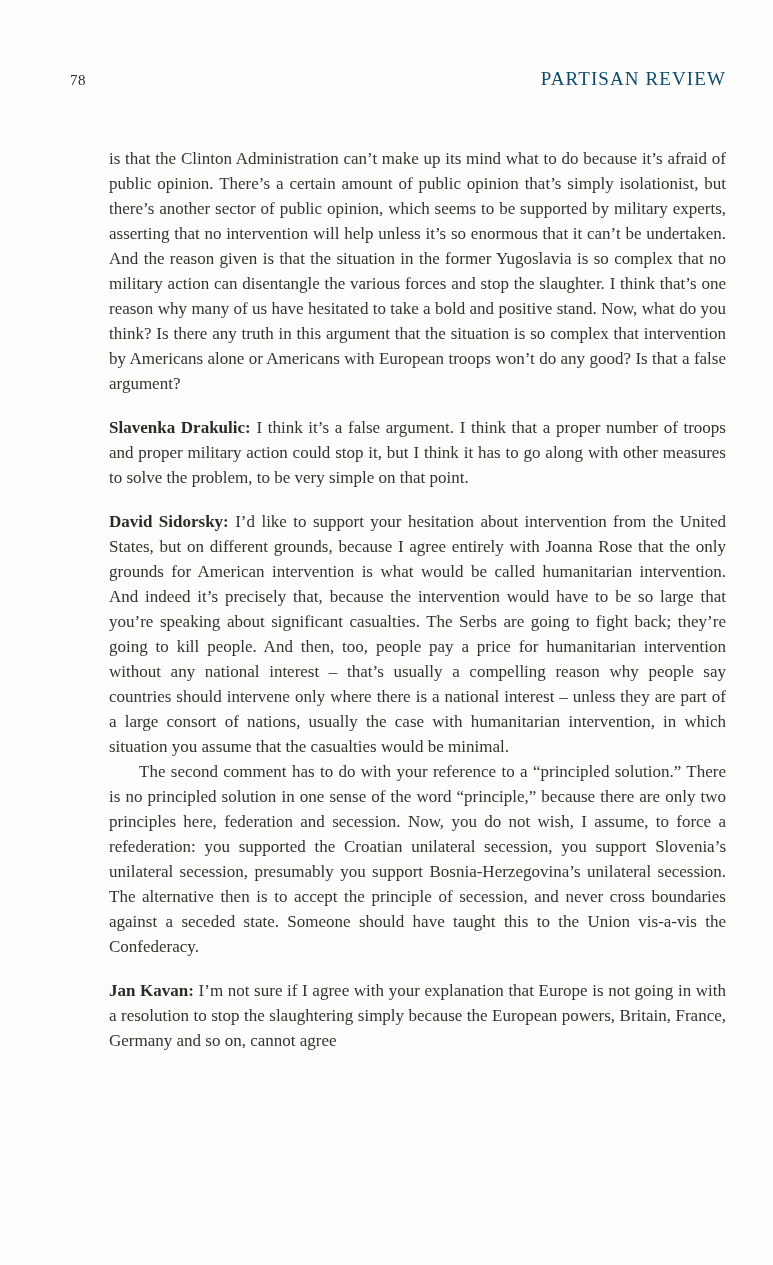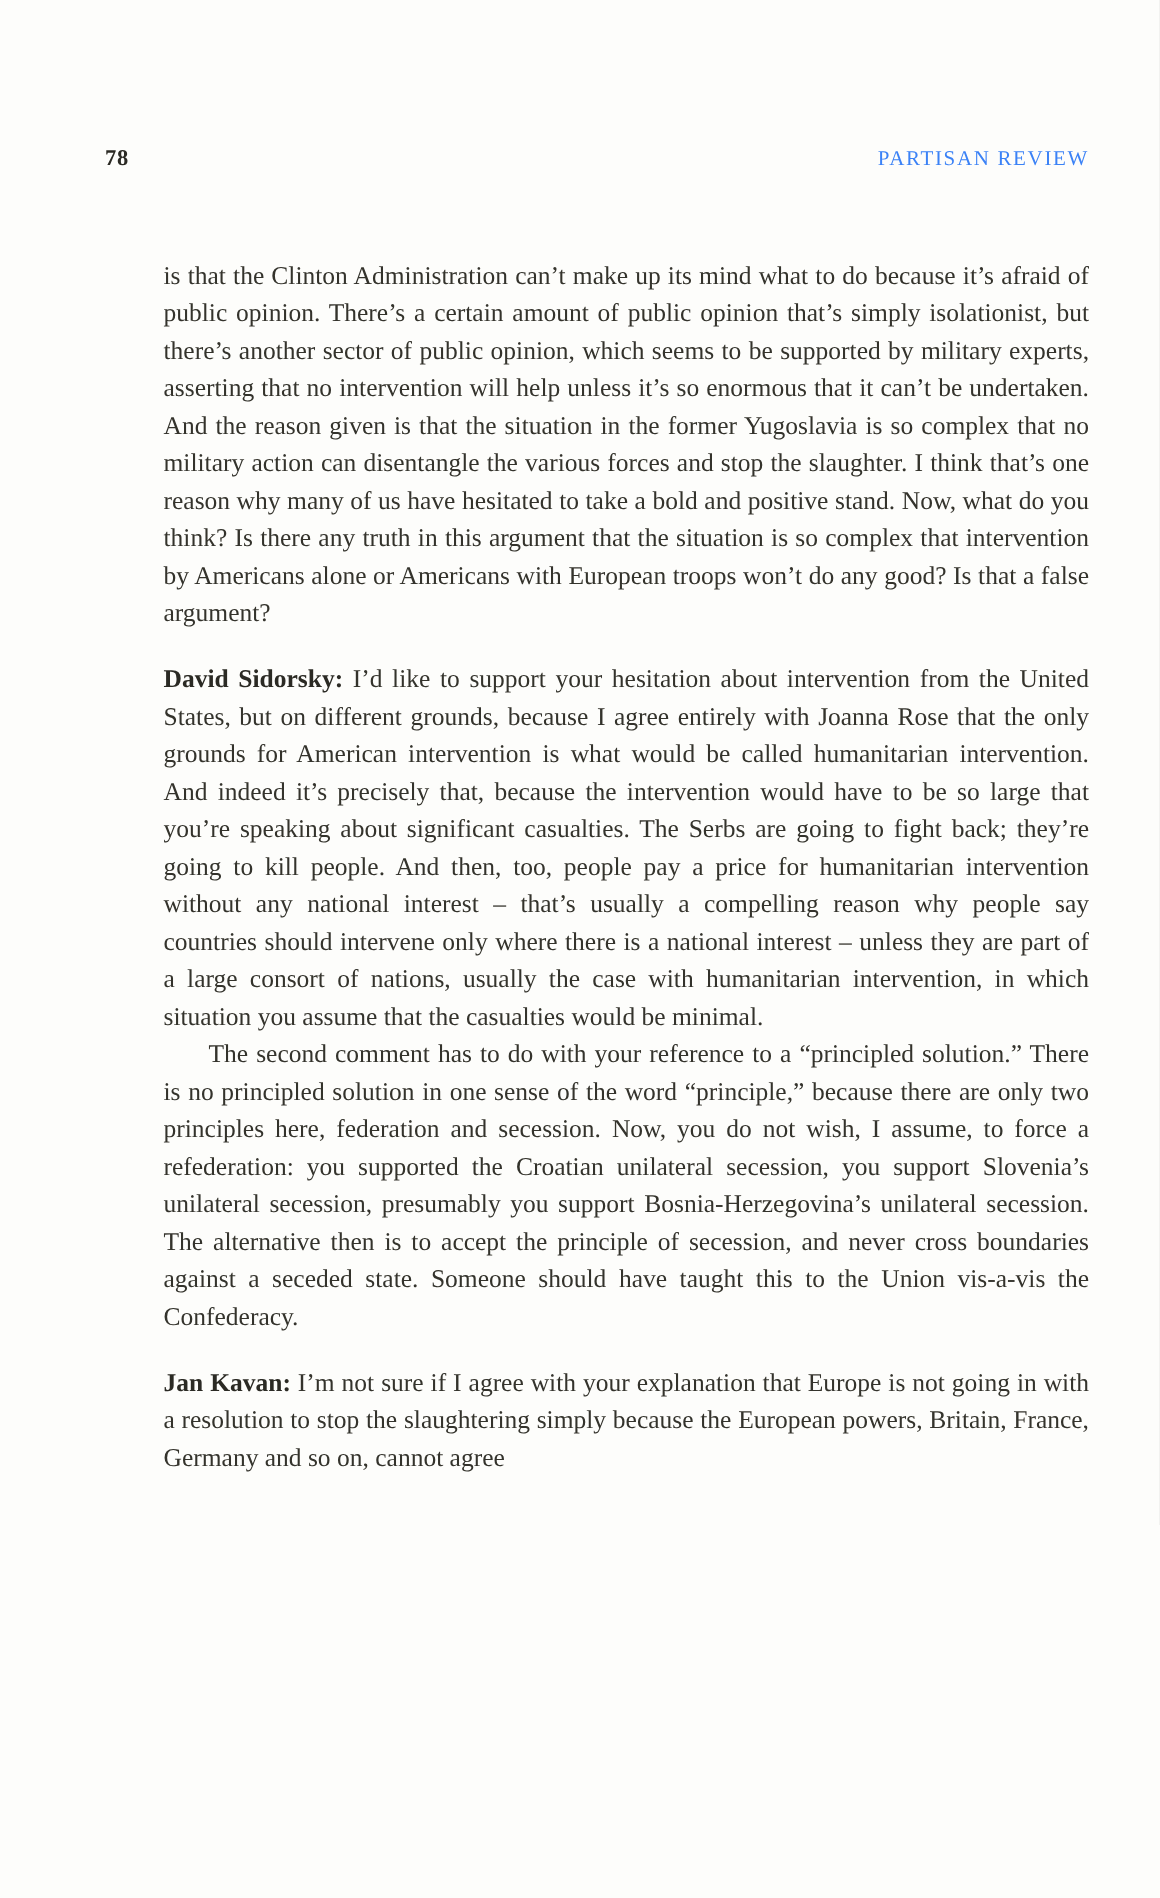--- a/index.html
+++ b/index.html
@@ -20,29 +20,28 @@
     padding: 68px 47px 0 70px;
   }
   .running-head {
     display: flex;
     justify-content: space-between;
     align-items: baseline;
     font-size: 15px;
     margin-bottom: 56px;
   }
   .page-number {
-    font-weight: bold;
+    font-weight: normal;
     letter-spacing: 0.5px;
     color: #2b2a24;
-    margin-top: 30px;
   }
   .journal-title {
     letter-spacing: 1.1px;
-    color: #3b82f6;
-    font-size: 14px;
+    color: #0c4a6e;
+    font-size: 19px;
   }
   .body-text {
     font-size: 17px;
     line-height: 25px;
     text-align: justify;
     color: #34332c;
     margin-left: 39px;
   }
   .para {
     margin: 19px 0 0 0;
@@ -63,17 +62,18 @@
 <body>
 
 <div class="page">
   <div class="running-head">
     <span class="page-number">78</span>
     <span class="journal-title">PARTISAN REVIEW</span>
   </div>
 
   <div class="body-text" id="paragraphs">
       <p class="para">is that the Clinton Administration can’t make up its mind what to do because it’s afraid of public opinion. There’s a certain amount of public opinion that’s simply isolationist, but there’s another sector of public opinion, which seems to be supported by military experts, asserting that no intervention will help unless it’s so enormous that it can’t be undertaken. And the reason given is that the situation in the former Yugoslavia is so complex that no military action can disentangle the various forces and stop the slaughter. I think that’s one reason why many of us have hesitated to take a bold and positive stand. Now, what do you think? Is there any truth in this argument that the situation is so complex that intervention by Americans alone or Americans with European troops won’t do any good? Is that a false argument?</p>
+      <p class="para"><strong class="speaker">Slavenka Drakulic:</strong> I think it’s a false argument. I think that a proper number of troops and proper military action could stop it, but I think it has to go along with other measures to solve the problem, to be very simple on that point.</p>
       <p class="para"><strong class="speaker">David Sidorsky:</strong> I’d like to support your hesitation about intervention from the United States, but on different grounds, because I agree entirely with Joanna Rose that the only grounds for American intervention is what would be called humanitarian intervention. And indeed it’s precisely that, because the intervention would have to be so large that you’re speaking about significant casualties. The Serbs are going to fight back; they’re going to kill people. And then, too, people pay a price for humanitarian intervention without any national interest – that’s usually a compelling reason why people say countries should intervene only where there is a national interest – unless they are part of a large consort of nations, usually the case with humanitarian intervention, in which situation you assume that the casualties would be minimal.</p>
       <p class="para indented">The second comment has to do with your reference to a “principled solution.” There is no principled solution in one sense of the word “principle,”  because there are only two principles here, federation and secession. Now, you do not wish, I assume, to force a refederation: you supported the Croatian unilateral secession, you support Slovenia’s unilateral secession, presumably you support Bosnia-Herzegovina’s unilateral secession. The alternative  then is to accept the principle of secession, and never cross boundaries against a seceded state. Someone should have taught this to the Union vis-a-vis the Confederacy.</p>
       <p class="para"><strong class="speaker">Jan Kavan:</strong> I’m not sure if I agree with your explanation that Europe is not going in with a resolution to stop the slaughtering simply because the European powers, Britain, France, Germany and so on, cannot agree</p>
     </div>
 </div>
 
 </body></html>

